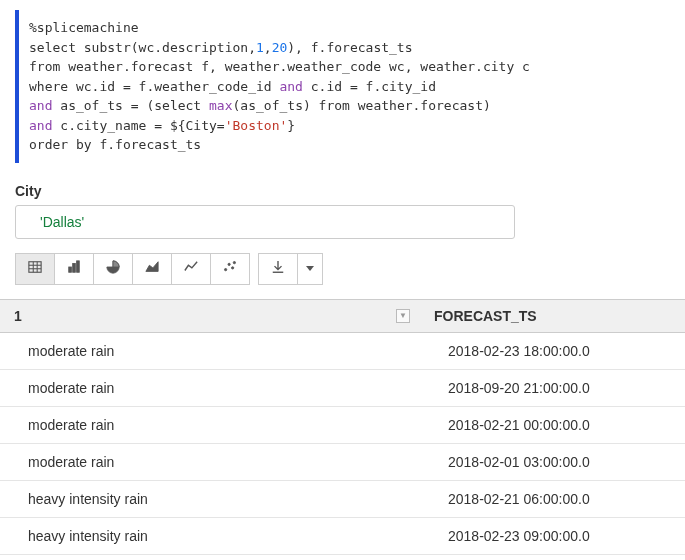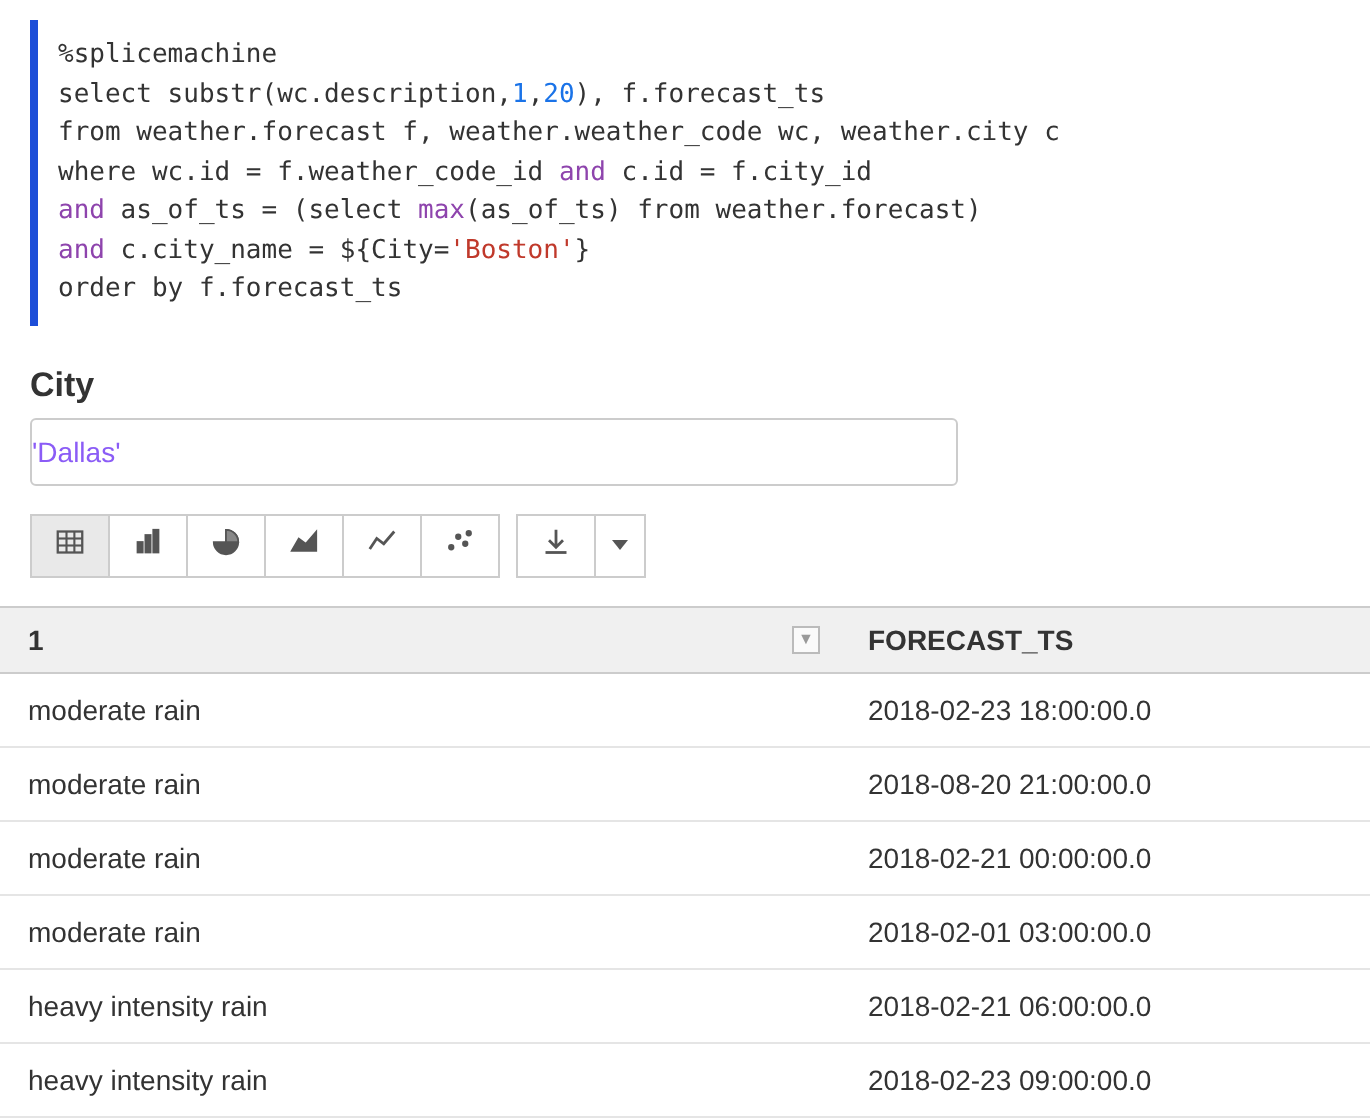--- a/index.html
+++ b/index.html
@@ -1,35 +1,35 @@
 <!DOCTYPE html>
 <html><head>
   <meta charset="utf-8">
   <style>
     * { box-sizing: border-box; margin: 0; padding: 0; }
     body { font-family: -apple-system, BlinkMacSystemFont, "Segoe UI", Helvetica, Arial, sans-serif; font-size: 13px; color: #333; background: #fff; width: 685px; }
     .code-block { border-left: 4px solid #1d4ed8; padding: 8px 10px; margin: 10px 15px 16px 15px; font-family: Menlo, Monaco, Consolas, monospace; font-size: 13px; line-height: 1.5; white-space: pre; color: #333; }
     .code-block .kw-num { color: #1a73e8; }
     .code-block .kw-purple { color: #8e44ad; }
     .code-block .kw-red { color: #c0392b; }
-    .label-row { padding: 0 15px 6px 15px; font-weight: 600; font-size: 17px; margin-top: 20px; }
+    .label-row { padding: 0 15px 6px 15px; font-weight: 600; font-size: 14px; margin-top: 20px; }
     .input-wrap { padding: 0 15px 14px 15px; }
-    .text-input { width: 464px; height: 34px; border: 1px solid #ccc; border-radius: 3px; padding: 6px 0; font-size: 14px; color: #8b5cf6; font-family: inherit; }
+    .text-input { width: 500px; height: 34px; border: 1px solid #ccc; border-radius: 3px; padding: 6px 24px; font-size: 14px; color: #15803d; font-family: inherit; }
     .toolbar { padding: 0 15px 14px 15px; display: flex; gap: 8px; align-items: center; }
     .btn-group { display: inline-flex; }
     .btn { height: 32px; min-width: 40px; padding: 0 10px; border: 1px solid #ccc; background: #fff; display: inline-flex; align-items: center; justify-content: center; cursor: pointer; color: #555; }
     .btn + .btn { margin-left: -1px; }
     .btn.active { background: #e9e9e9; }
     .btn svg { width: 14px; height: 14px; fill: currentColor; stroke: currentColor; }
     .btn.narrow { min-width: 26px; padding: 0 6px; }
     .table { width: 100%; border-collapse: collapse; }
     .table th { text-align: left; background: #f0f0f0; border-top: 1px solid #ccc; border-bottom: 1px solid #ccc; padding: 8px 14px; font-weight: 700; font-size: 14px; position: relative; }
     .table th.col1 { width: 420px; }
     .sort-ind { position: absolute; right: 10px; top: 50%; transform: translateY(-50%); width: 14px; height: 14px; border: 1px solid #bbb; display: flex; align-items: center; justify-content: center; font-size: 8px; color: #999; background: #fafafa; }
-    .table td { padding: 10px 14px; border-bottom: 1px solid #e5e5e5; font-size: 14px; }
+    .table td { padding: 10px 28px; border-bottom: 1px solid #e5e5e5; font-size: 14px; }
     .caret-down { width: 0; height: 0; border-left: 4px solid transparent; border-right: 4px solid transparent; border-top: 5px solid #555; display: inline-block; }
   </style>
 </head>
 <body>
 
 <div class="code-block"><span>%splicemachine</span>
 <span>select substr(wc.description,</span><span class="kw-num">1</span><span>,</span><span class="kw-num">20</span><span>), f.forecast_ts</span>
 <span>from weather.forecast f, weather.weather_code wc, weather.city c</span>
 <span>where wc.id = f.weather_code_id </span><span class="kw-purple">and</span><span> c.id = f.city_id</span>
 <span class="kw-purple">and</span><span> as_of_ts = (select </span><span class="kw-purple">max</span><span>(as_of_ts) from weather.forecast)</span>
@@ -123,21 +123,21 @@
       </th>
     </tr>
   </thead>
   <tbody>
       <tr>
         <td>moderate rain</td>
         <td>2018-02-23 18:00:00.0</td>
       </tr>
       <tr>
         <td>moderate rain</td>
-        <td>2018-08-20 21:00:00.0</td>
+        <td>2018-09-20 21:00:00.0</td>
       </tr>
       <tr>
         <td>moderate rain</td>
         <td>2018-02-21 00:00:00.0</td>
       </tr>
       <tr>
         <td>moderate rain</td>
         <td>2018-02-01 03:00:00.0</td>
       </tr>
       <tr>

